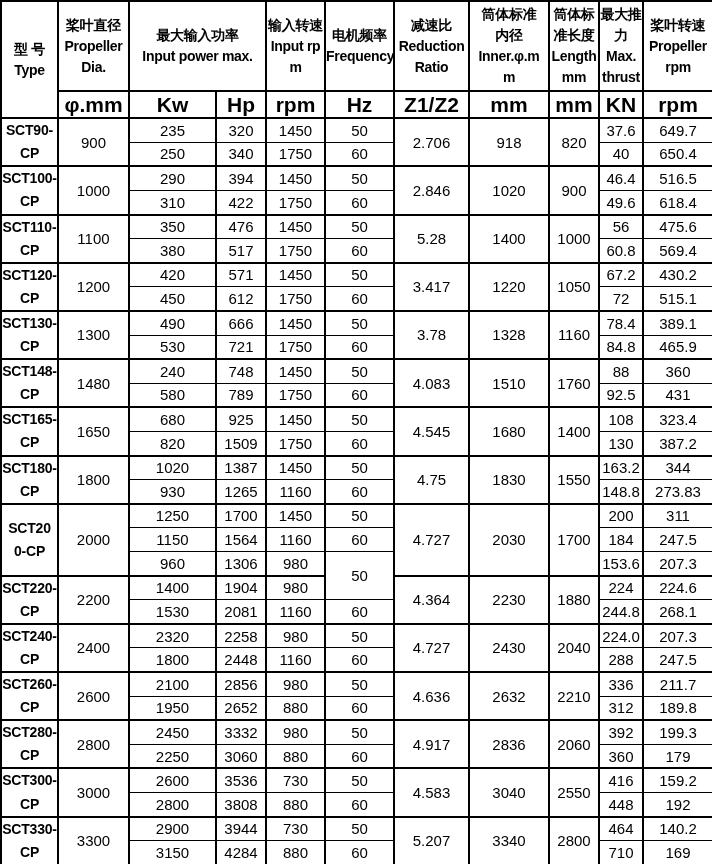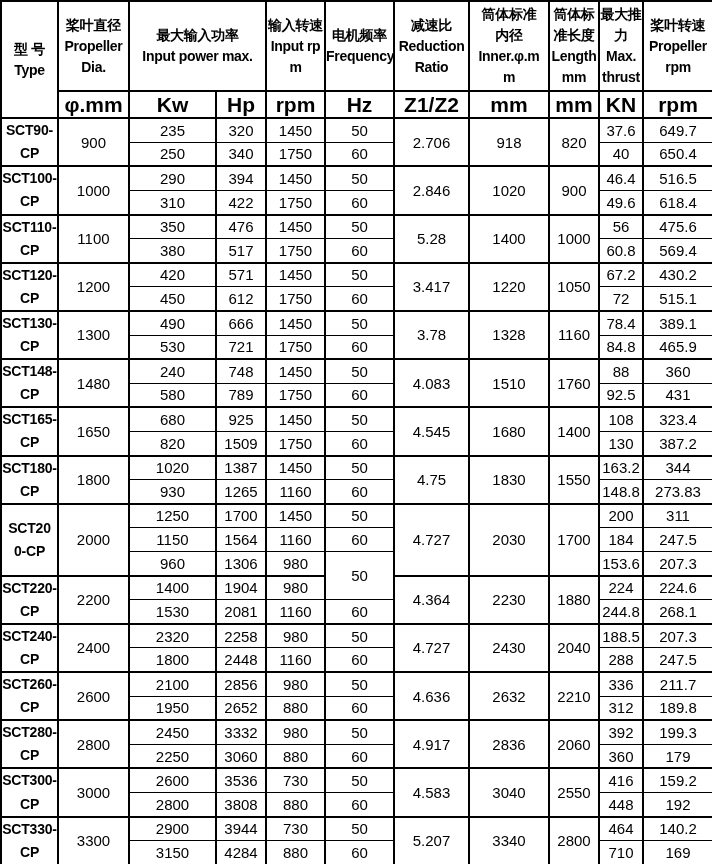--- a/index.html
+++ b/index.html
@@ -338,21 +338,21 @@
         <td class="model" rowspan="2">SCT240-
 CP</td>
         <td rowspan="2">2400</td>
         <td>2320</td>
         <td>2258</td>
         <td>980</td>
         <td>50</td>
         <td rowspan="2">4.727</td>
         <td rowspan="2">2430</td>
         <td rowspan="2">2040</td>
-        <td>188.5</td>
+        <td>224.0</td>
         <td>207.3</td>
       </tr>
       <tr>
         <td>1800</td>
         <td>2448</td>
         <td>1160</td>
         <td>60</td>
         <td>288</td>
         <td>247.5</td>
       </tr>

